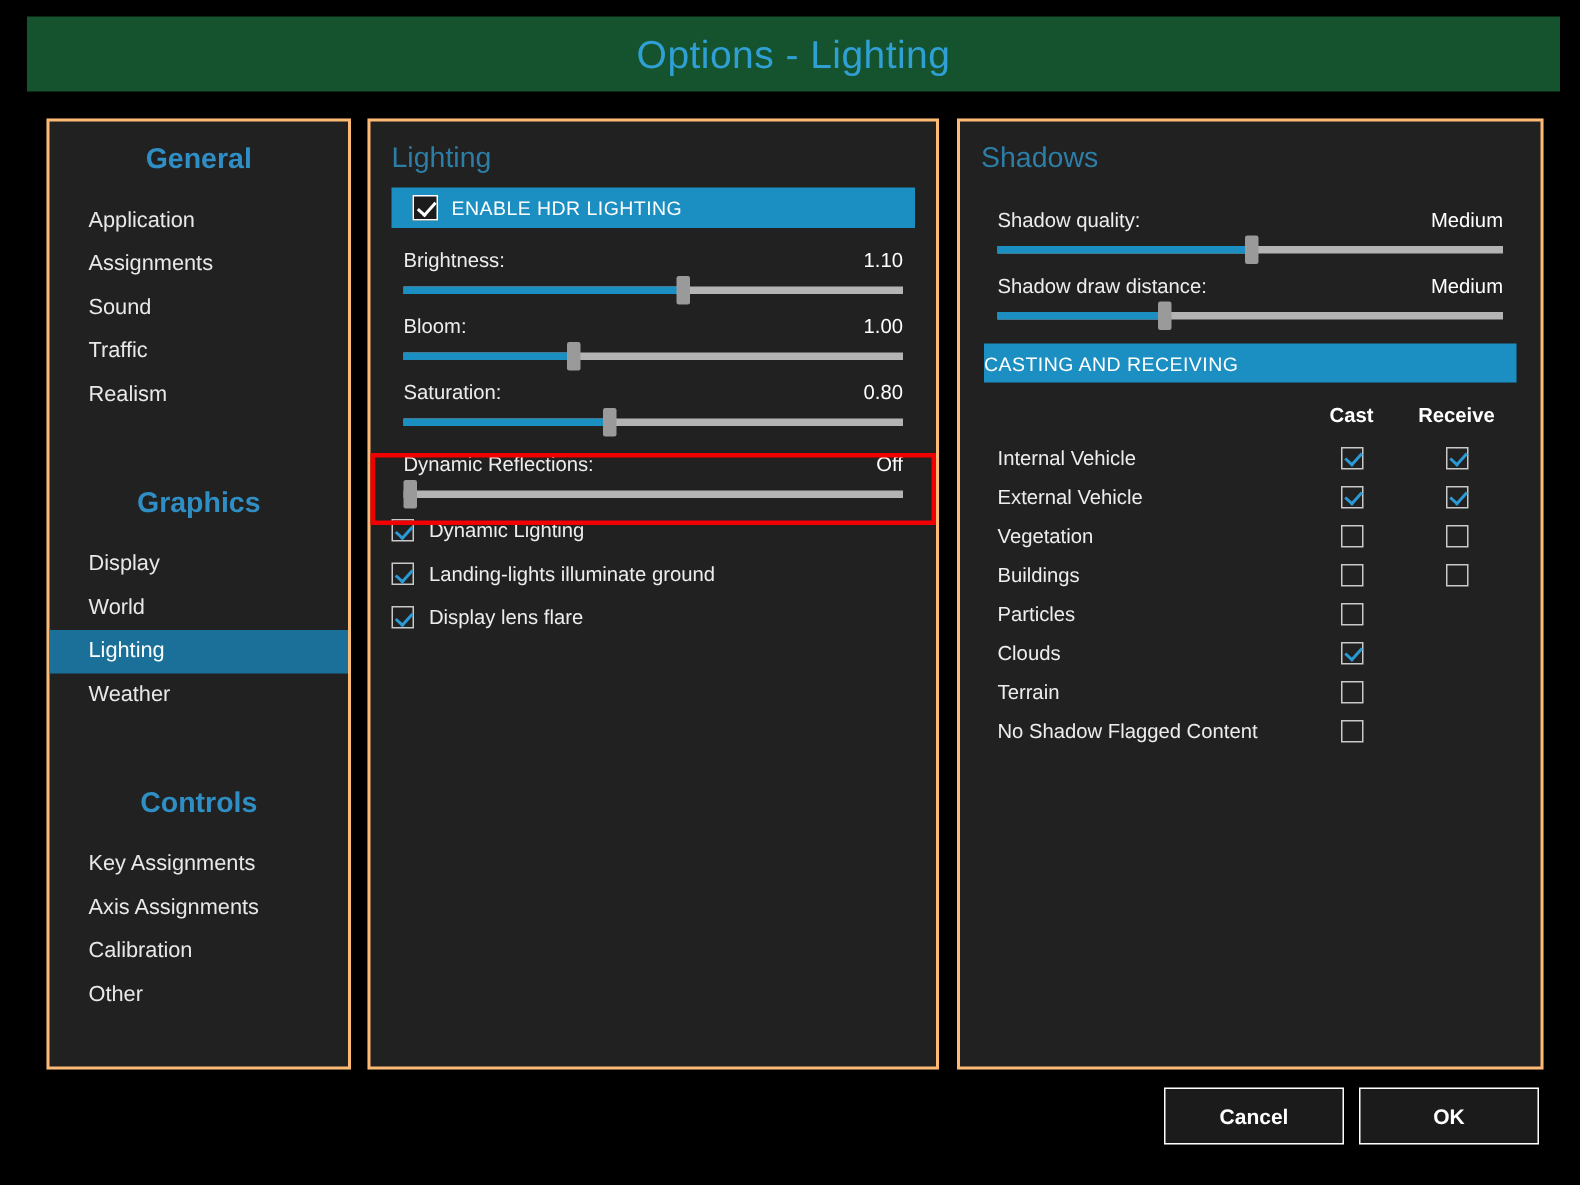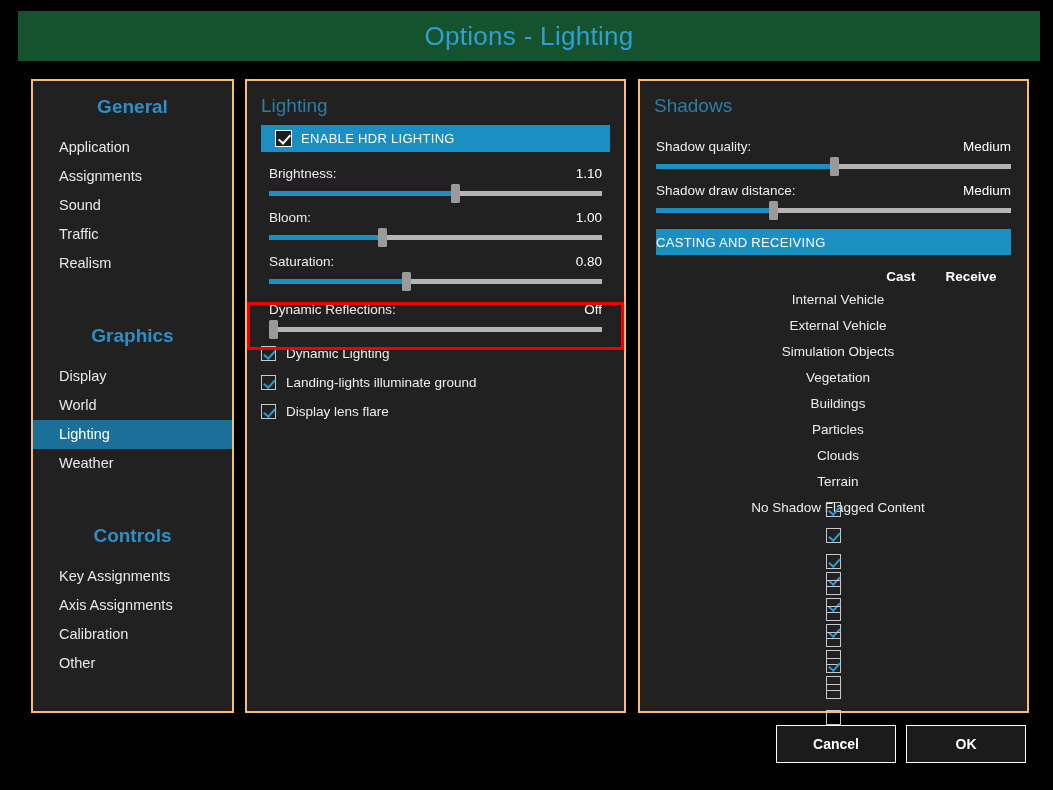--- a/index.html
+++ b/index.html
@@ -99,21 +99,21 @@
     position: absolute;
     left: 4.5px; top: 1px;
     width: 5px; height: 10px;
     border: solid #ffffff;
     border-width: 0 2px 2px 0;
     transform: rotate(42deg);
   }
 
   
   .slider-row { padding: 0 22px; margin-top: 14px; }
-  #panel-shadows .slider-row { padding: 0 16px; }
+  #panel-shadows .slider-row { padding: 0 25px; }
 
   .slider-label-line {
     display: flex;
     justify-content: space-between;
     align-items: baseline;
     color: #ededed;
     font-size: 13.5px;
     margin-bottom: 10px;
   }
   .slider-value { color: #ffffff; font-size: 13.5px; }
@@ -180,21 +180,21 @@
   
   #cast-table {
     margin-top: 14px;
     padding: 0 16px;
   }
   .cast-head, .cast-row {
     display: flex;
     align-items: center;
   }
   .cast-head { margin-bottom: 8px; }
-  .cast-row  { height: 26px; flex-direction: column; }
+  .cast-row  { height: 26px; }
   .cast-name {
     flex: 0 0 210px;
     color: #ededed;
     font-size: 13.5px;
     padding-left: 9px;
   }
   .cast-col {
     flex: 0 0 70px;
     display: flex;
     justify-content: center;
@@ -367,29 +367,20 @@
       <div class="cast-row">
         <div class="cast-name">External Vehicle</div>
         <div class="cast-col">
           <span class="cbox checked"></span>
         </div>
         <div class="cast-col spacer-cell">
           <span class="cbox checked"></span>
         </div>
       </div>
       <div class="cast-row">
-        <div class="cast-name">Simulation Objects</div>
-        <div class="cast-col">
-          <span class="cbox checked"></span>
-        </div>
-        <div class="cast-col spacer-cell">
-          <span class="cbox checked"></span>
-        </div>
-      </div>
-      <div class="cast-row">
         <div class="cast-name">Vegetation</div>
         <div class="cast-col">
           <span class="cbox"></span>
         </div>
         <div class="cast-col spacer-cell">
           <span class="cbox"></span>
         </div>
       </div>
       <div class="cast-row">
         <div class="cast-name">Buildings</div>

